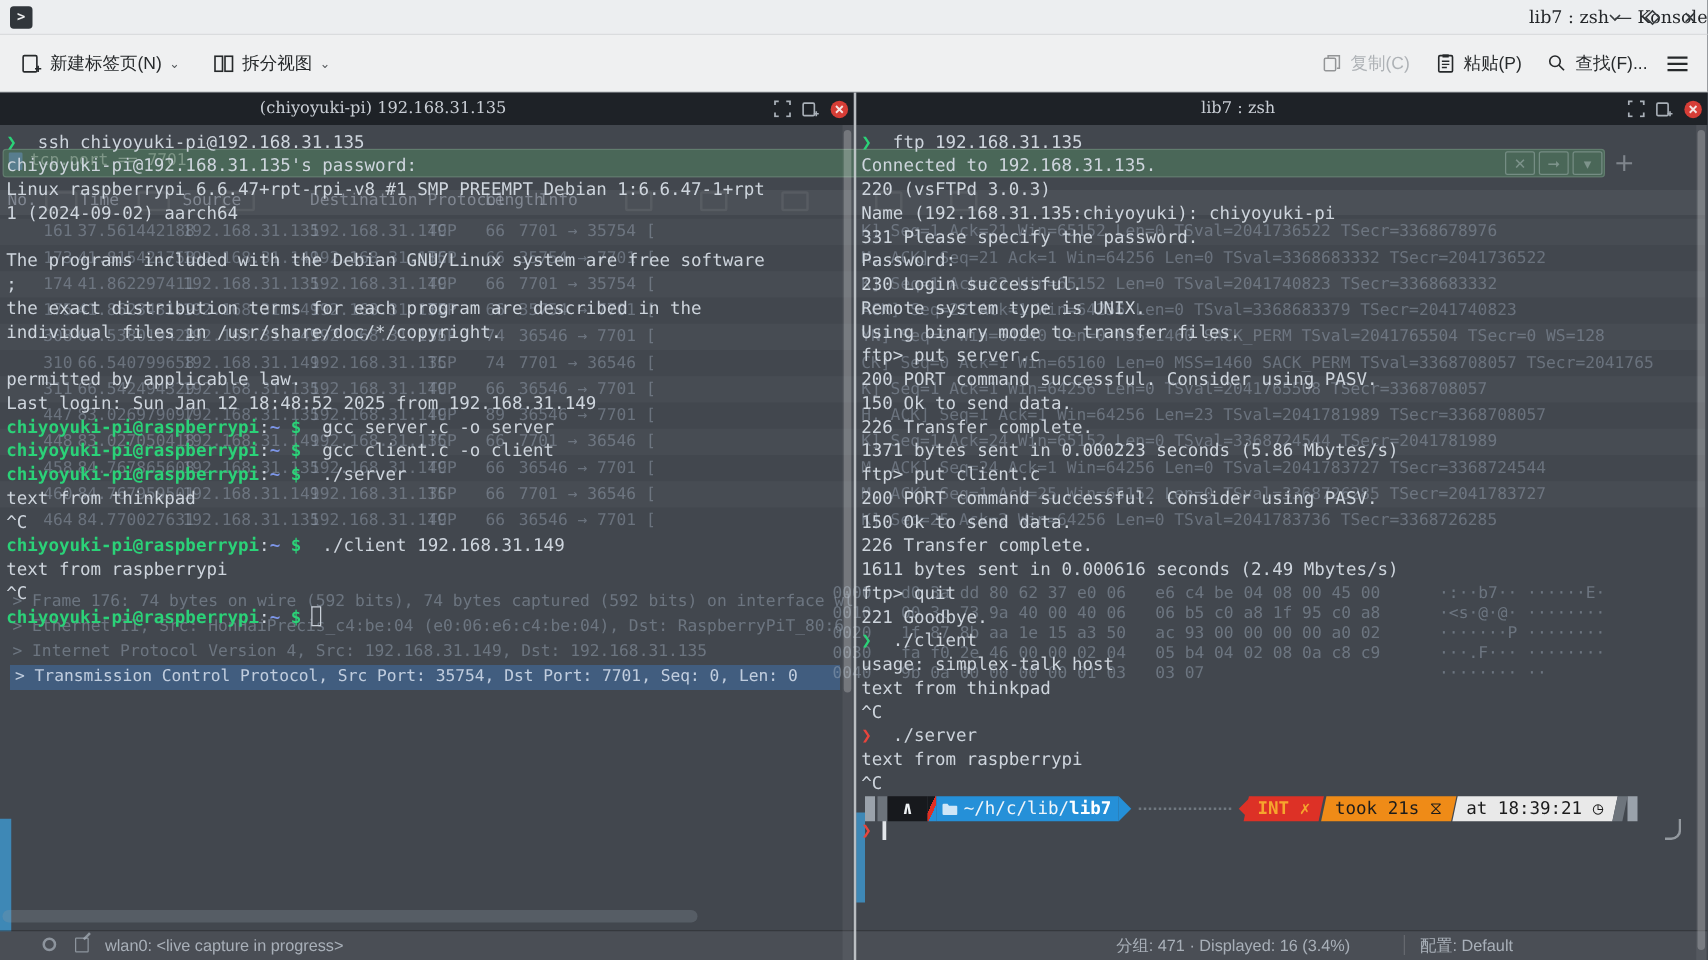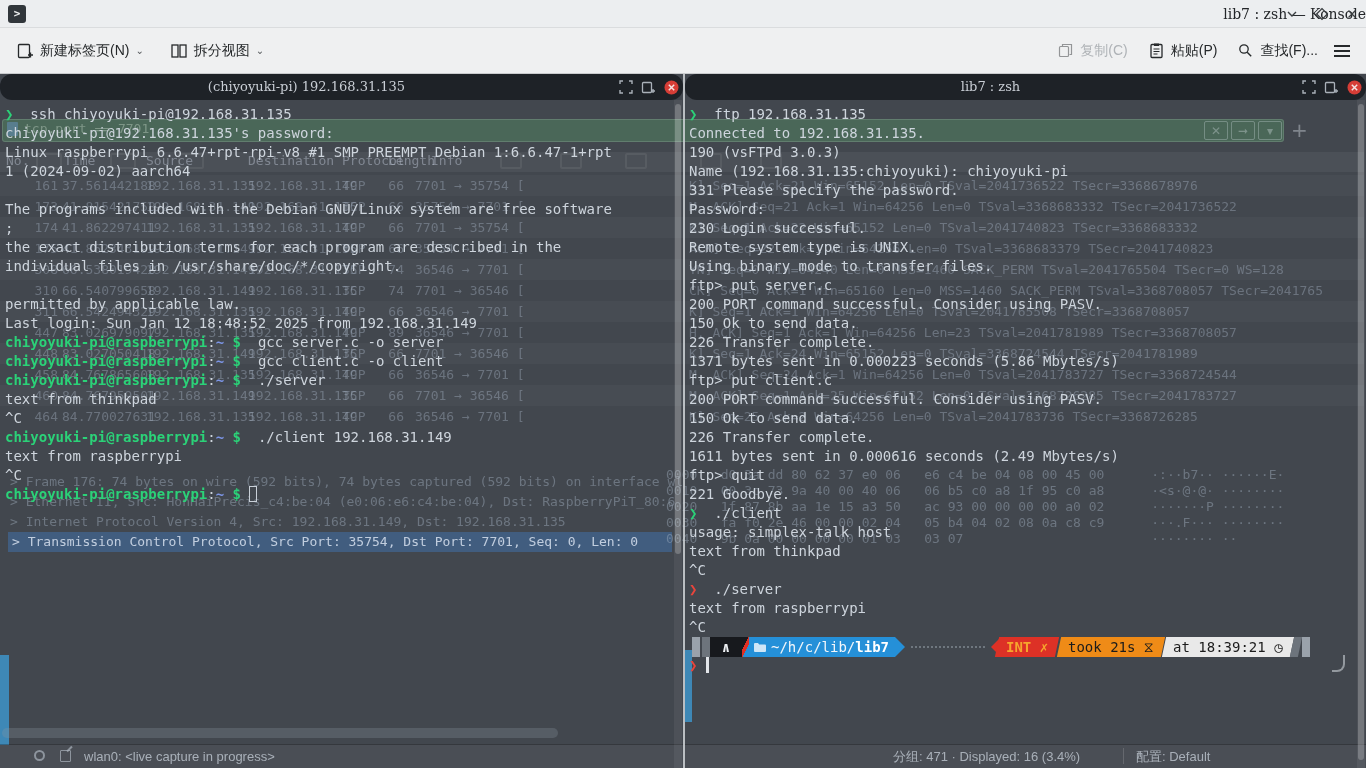--- a/index.html
+++ b/index.html
@@ -59,21 +59,21 @@
             border-radius:1px; }
   .g-note::after { content:""; position:absolute; right:-3px; top:-3px; width:7px; height:2px;
                    background:rgba(170,178,188,.7); transform:rotate(-45deg); }
   .gs-cap { position:absolute; left:84px; top:671px; }
   .gs-pkts { position:absolute; left:893px; top:671px; }
   .gs-sep { position:absolute; left:1123px; top:674px; width:1px; height:16px; background:rgba(255,255,255,.15); }
   .gs-prof { position:absolute; left:1136px; top:671px; width:224px; overflow:hidden; white-space:nowrap; }
   .g-hicon { position:absolute; top:79px; border:2px solid rgba(255,255,255,.07); border-radius:2px; }
 
   
-  .pane-header { position:absolute; top:0; height:26px; background:rgba(22,26,31,.82);border-radius:12px; }
+  .pane-header { position:absolute; top:0; height:26px; background:rgba(22,26,31,.82); }
   .pane-title { position:absolute; left:0; right:70px; top:0; height:26px; text-align:center;
                 font:13px/26px "DejaVu Serif",serif; color:#c9ced5; }
   .ph-icons { position:absolute; right:4px; top:0; height:26px; display:flex; align-items:center; gap:8px; }
   .ph-icons svg { display:block; }
   .divider { position:absolute; left:683px; top:0; width:2px; height:694px; background:#cfd3d7; opacity:.85; }
   .term { position:absolute; top:31px; font:14px/19px "DejaVu Sans Mono",monospace; color:#ced5dd; }
   .tline { height:19px; white-space:pre; }
   .fg-g { color:#2bd278; font-weight:bold; }
   .fg-b { color:#7d96e8; font-weight:bold; }
   .fg-r { color:#e8453c; }
@@ -286,21 +286,21 @@
       <div class="tline"><span>text from thinkpad</span></div>
       <div class="tline"><span>^C</span></div>
       <div class="tline"><span class="fg-g">chiyoyuki-pi@raspberrypi</span><span>:</span><span class="fg-b">~</span><span class="fg-g"> $</span><span>  ./client 192.168.31.149</span></div>
       <div class="tline"><span>text from raspberrypi</span></div>
       <div class="tline"><span>^C</span></div>
       <div class="tline"><span class="fg-g">chiyoyuki-pi@raspberrypi</span><span>:</span><span class="fg-b">~</span><span class="fg-g"> $</span><span> </span><span class="cur-hollow"></span></div>
     </div>
   <div id="term-right" class="term" style="left:689px;width:663px;">
       <div class="tline"><span class="fg-gp">❯</span><span>  ftp 192.168.31.135</span></div>
       <div class="tline"><span>Connected to 192.168.31.135.</span></div>
-      <div class="tline"><span>190 (vsFTPd 3.0.3)</span></div>
+      <div class="tline"><span>220 (vsFTPd 3.0.3)</span></div>
       <div class="tline"><span>Name (192.168.31.135:chiyoyuki): chiyoyuki-pi</span></div>
       <div class="tline"><span>331 Please specify the password.</span></div>
       <div class="tline"><span>Password:</span></div>
       <div class="tline"><span>230 Login successful.</span></div>
       <div class="tline"><span>Remote system type is UNIX.</span></div>
       <div class="tline"><span>Using binary mode to transfer files.</span></div>
       <div class="tline"><span>ftp&gt; put server.c</span></div>
       <div class="tline"><span>200 PORT command successful. Consider using PASV.</span></div>
       <div class="tline"><span>150 Ok to send data.</span></div>
       <div class="tline"><span>226 Transfer complete.</span></div>

